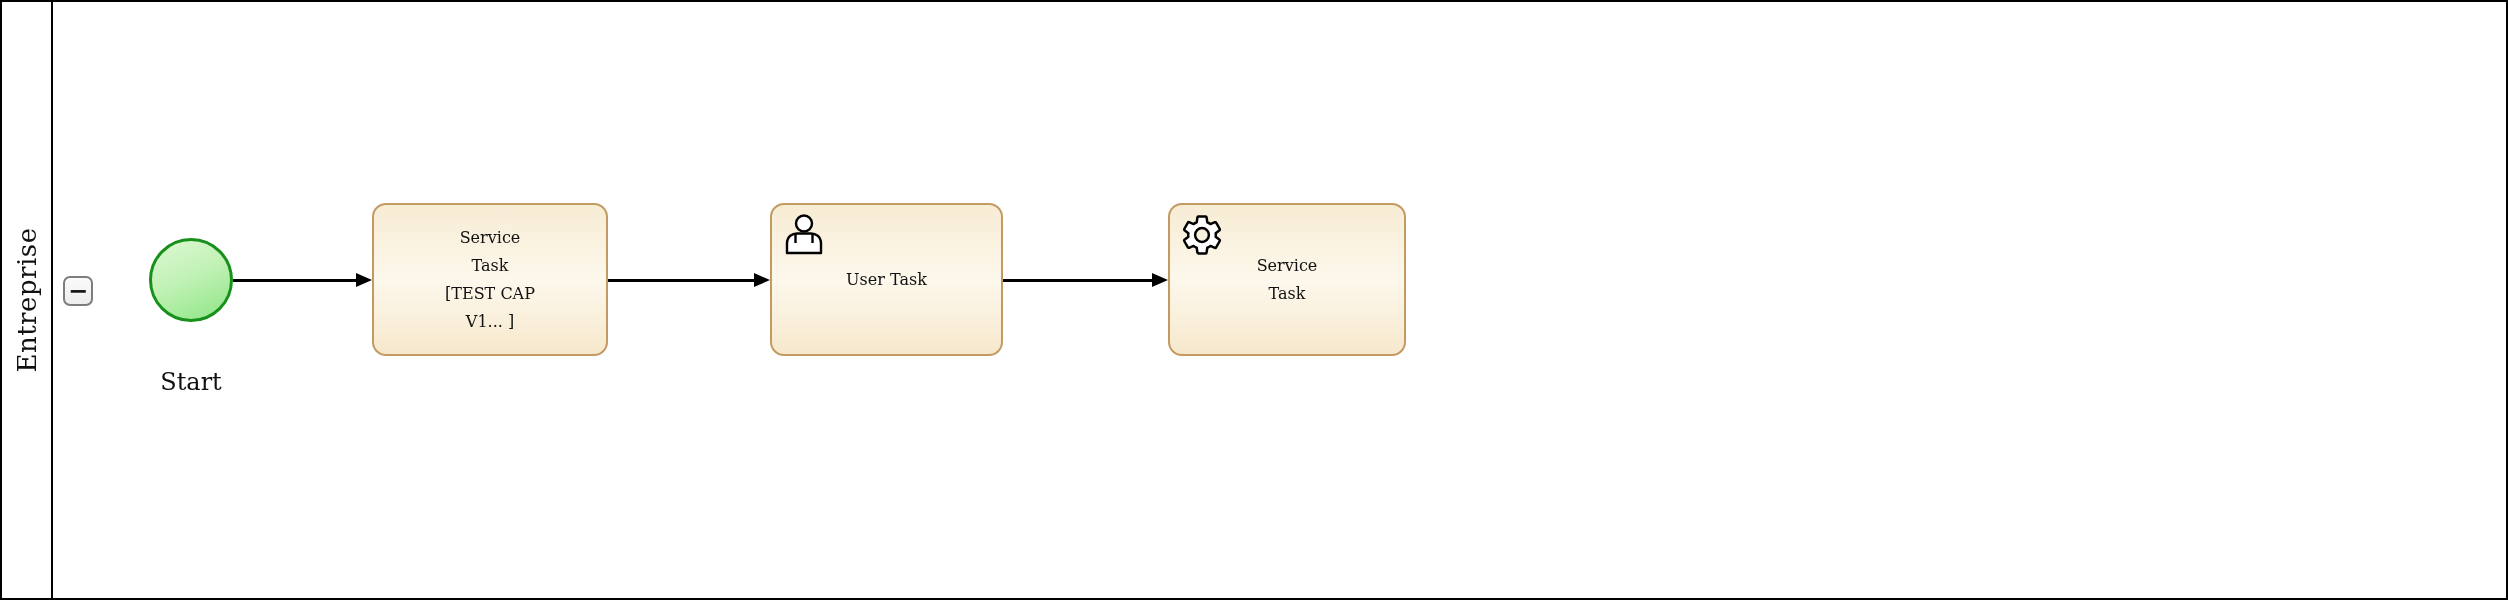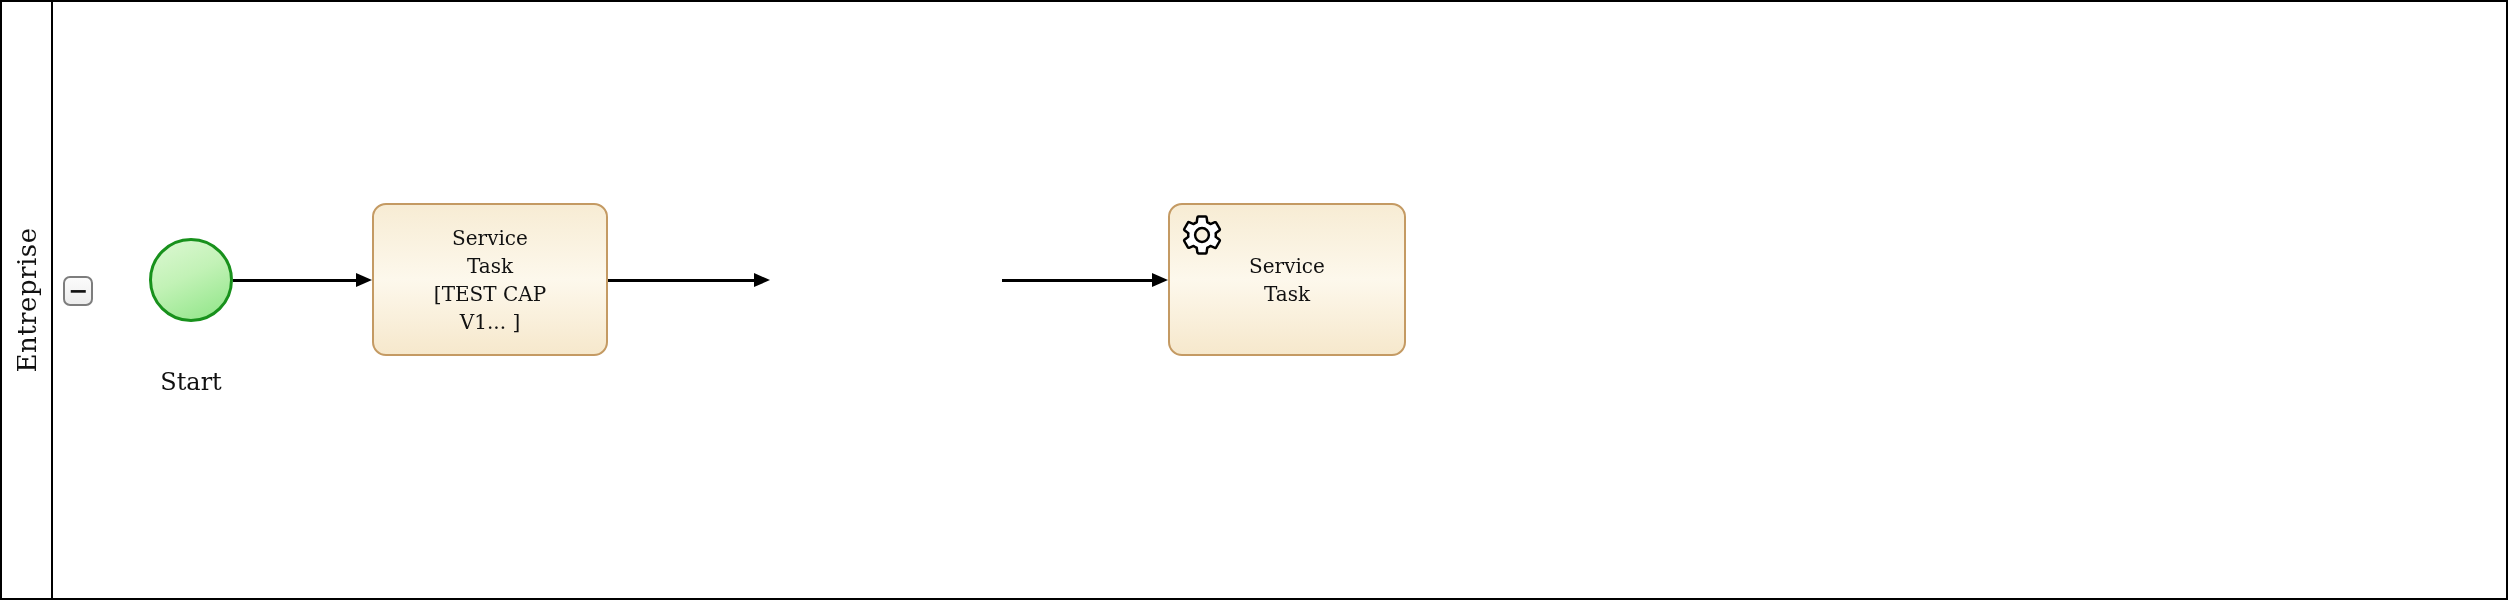--- a/index.html
+++ b/index.html
@@ -50,21 +50,21 @@
   .start-label {
     position: absolute; left: 121px; top: 328px; width: 140px;
     text-align: center; font-size: 24px; margin-top: 40px;
   }
   .task {
     position: absolute; top: 203px; height: 153px; box-sizing: border-box;
     border: 2px solid #c49a63; border-radius: 14px;
     background: linear-gradient(to bottom, #f7ecd4 0%, #fdf8ec 50%, #f6e8cc 100%);
     display: flex; flex-direction: column;
     align-items: center; justify-content: center;
-    font-size: 20px; line-height: 28px; text-align: center;
+    font-size: 16px; line-height: 28px; text-align: center;
     cursor: pointer;
   }
   .task .line { display: block; }
   #task-1 { left: 372px; width: 236px; }
   #task-2 { left: 770px; width: 233px; }
   #task-3 { left: 1168px; width: 238px; }
   .task-icon {
     position: absolute; left: 9px; top: 7px; width: 46px; height: 46px;
   }
   .flow-line {
@@ -107,20 +107,29 @@
   <div class="flow-line" id="flow-3-line"></div>
   <div class="flow-head" id="flow-3-head"></div>
 
   <div class="task" id="task-1">
     <span class="line">Service</span>
     <span class="line">Task</span>
     <span class="line">[TEST CAP</span>
     <span class="line">V1... ]</span>
   </div>
 
+  <div class="task" id="task-2">
+    <svg class="task-icon" viewBox="0 0 46 46">
+      <path d="M6 41 L6 31.5 C6 24.2 11.5 21.5 16 21.5 L30 21.5 C34.5 21.5 40 24.2 40 31.5 L40 41 Z" fill="#ffffff" stroke="#000000" stroke-width="2.4" stroke-linejoin="round"></path>
+      <line x1="14.5" y1="22" x2="14.5" y2="31" stroke="#000000" stroke-width="2.4"></line>
+      <line x1="31.5" y1="22" x2="31.5" y2="31" stroke="#000000" stroke-width="2.4"></line>
+      <circle cx="23" cy="11.5" r="8" fill="#ffffff" stroke="#000000" stroke-width="2.4"></circle>
+    </svg>
+    <span class="line">User Task</span>
+  </div>
 
   <div class="task" id="task-3">
     <svg class="task-icon" viewBox="0 0 24 24">
       <path d="M19.14,12.94c0.04-0.3,0.06-0.61,0.06-0.94c0-0.32-0.02-0.64-0.07-0.94l2.03-1.58
         c0.18-0.14,0.23-0.41,0.12-0.61l-1.92-3.32c-0.12-0.22-0.37-0.29-0.59-0.22l-2.39,0.96c-0.5-0.38-1.03-0.7-1.62-0.94L14.4,2.81
         c-0.04-0.24-0.24-0.41-0.48-0.41h-3.84c-0.24,0-0.43,0.17-0.47,0.41L9.25,5.35C8.66,5.59,8.12,5.92,7.63,6.29L5.24,5.33
         c-0.22-0.08-0.47,0-0.59,0.22L2.74,8.87C2.62,9.08,2.66,9.34,2.86,9.48l2.03,1.58C4.84,11.36,4.8,11.69,4.8,12s0.02,0.64,0.07,0.94
         l-2.03,1.58c-0.18,0.14-0.23,0.41-0.12,0.61l1.92,3.32c0.12,0.22,0.37,0.29,0.59,0.22l2.39-0.96c0.5,0.38,1.03,0.7,1.62,0.94
         l0.36,2.54c0.05,0.24,0.24,0.41,0.48,0.41h3.84c0.24,0,0.44-0.17,0.47-0.41l0.36-2.54c0.59-0.24,1.13-0.56,1.62-0.94l2.39,0.96
         c0.22,0.08,0.47,0,0.59-0.22l1.92-3.32c0.12-0.22,0.07-0.47-0.12-0.61L19.14,12.94z

